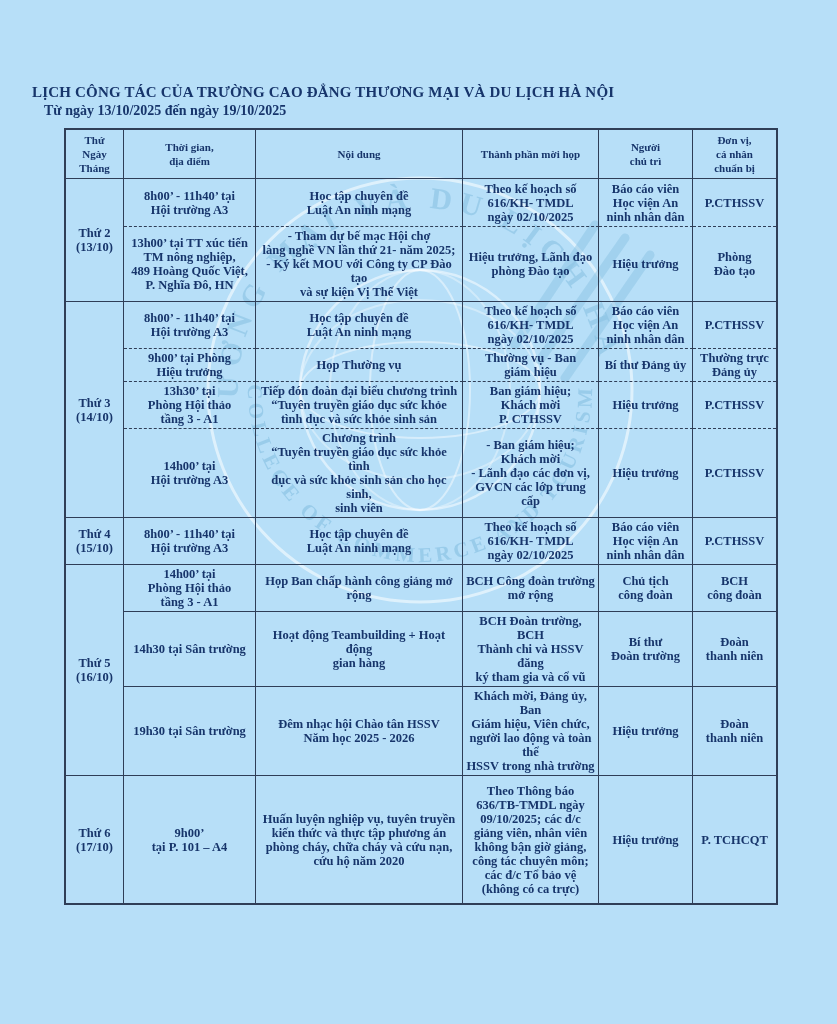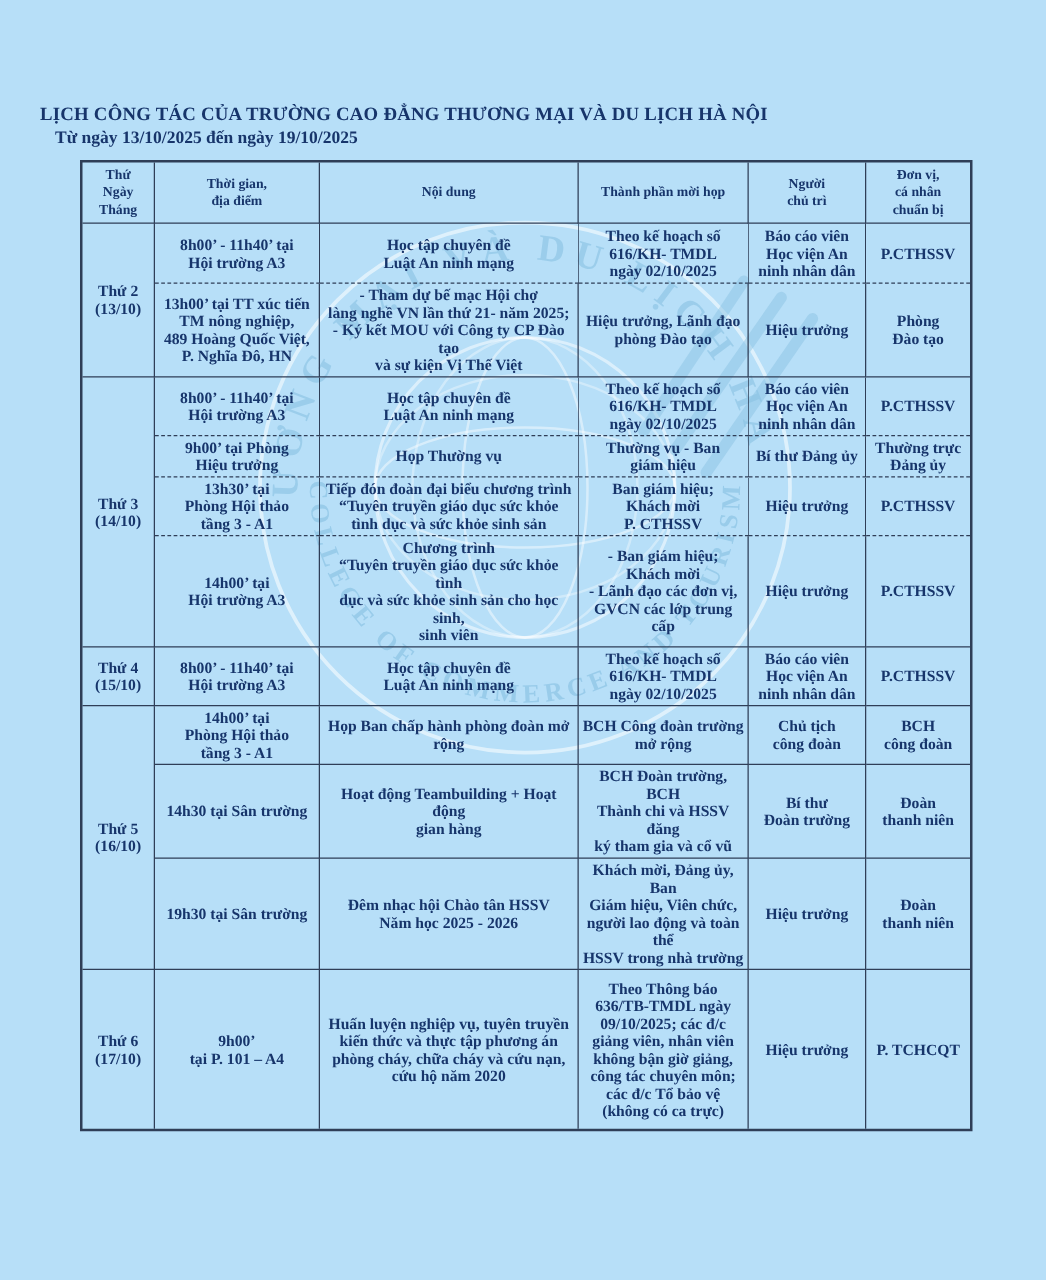--- a/index.html
+++ b/index.html
@@ -206,21 +206,21 @@
 Học viện An
 ninh nhân dân</td>
           <td>P.CTHSSV</td>
         </tr>
         <tr style="height: 45px;">
           <td rowspan="3" class="day-cell">Thứ 5
 (16/10)</td>
           <td>14h00’ tại
 Phòng Hội thảo
 tầng 3 - A1</td>
-          <td>Họp Ban chấp hành phòng đoàn mở rộng</td>
+          <td>Họp Ban chấp hành công giảng mở rộng</td>
           <td>BCH Công đoàn trường
 mở rộng</td>
           <td>Chủ tịch
 công đoàn</td>
           <td>BCH
 công đoàn</td>
         </tr>
         <tr style="height: 50px;">
           <td>14h30 tại Sân trường</td>
           <td>Hoạt động Teambuilding + Hoạt động

